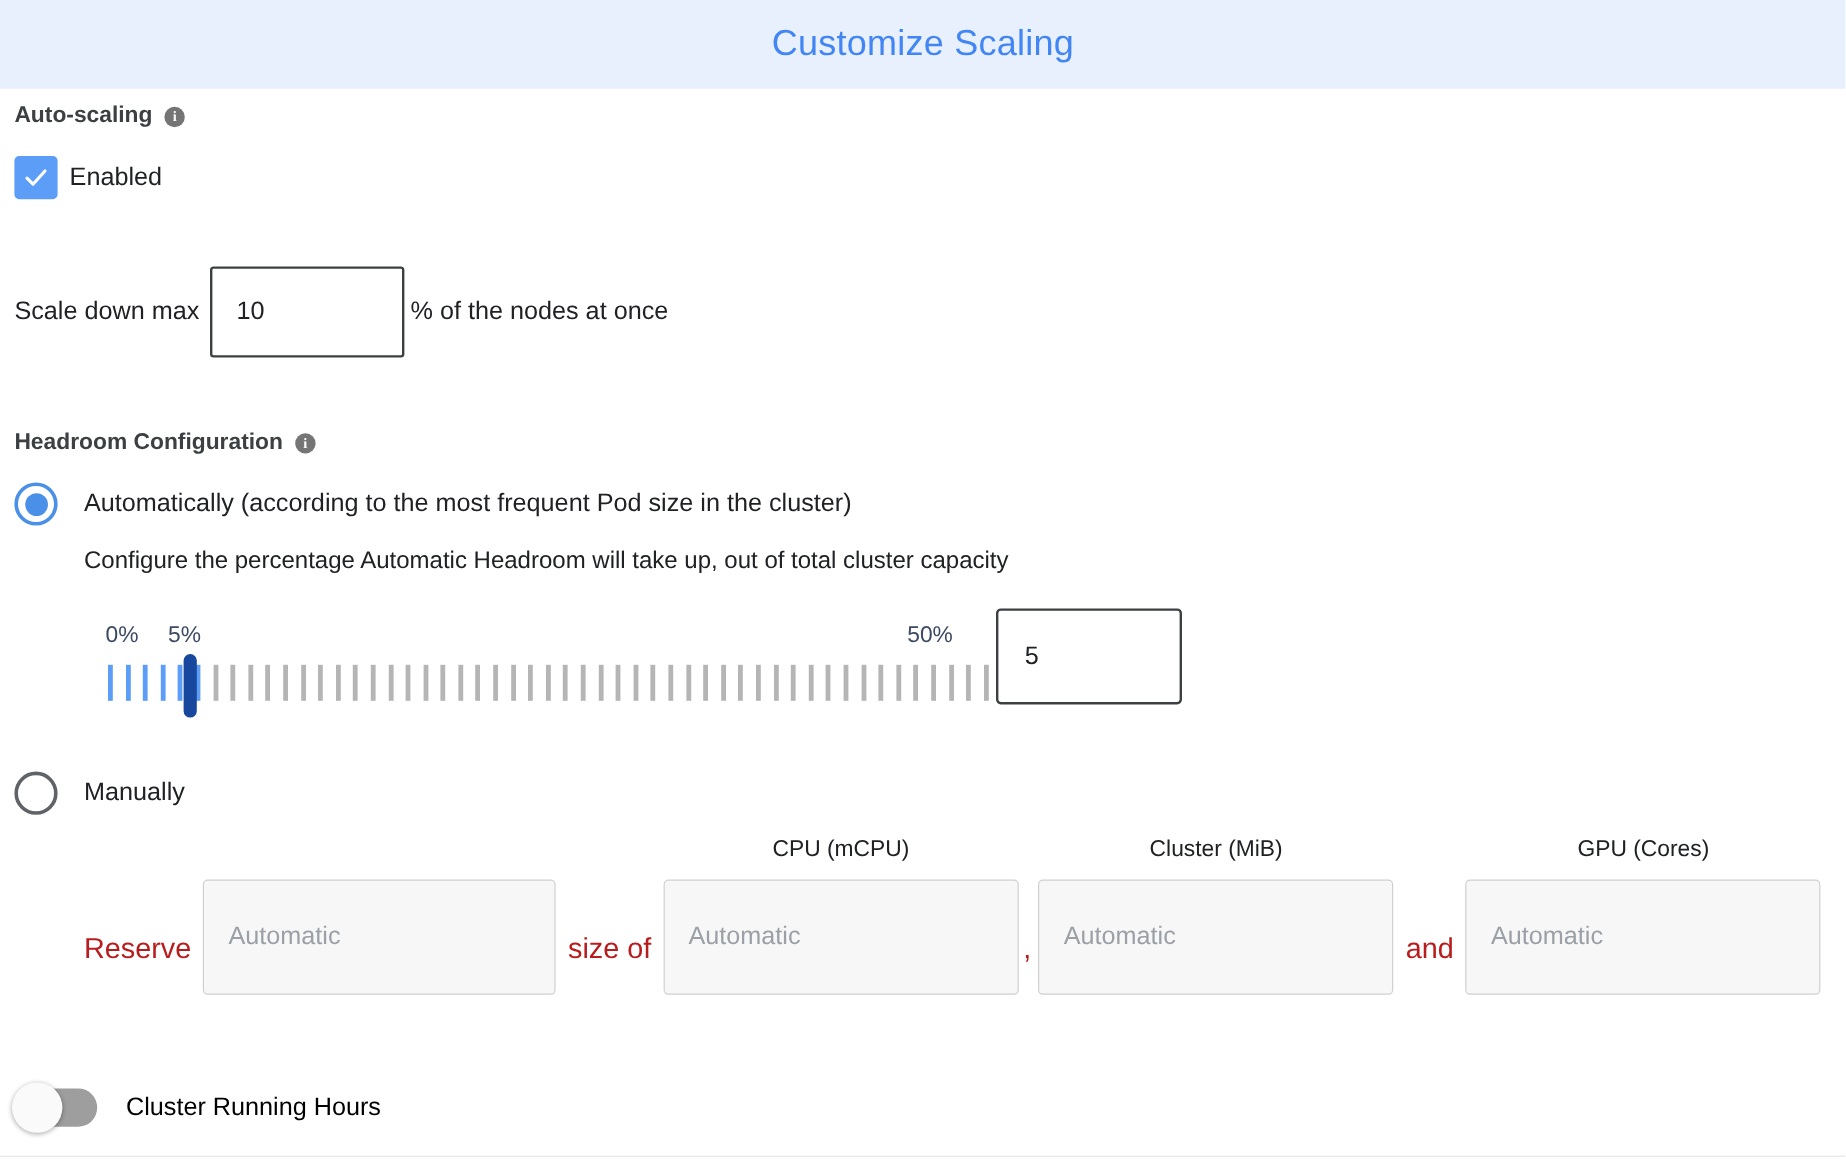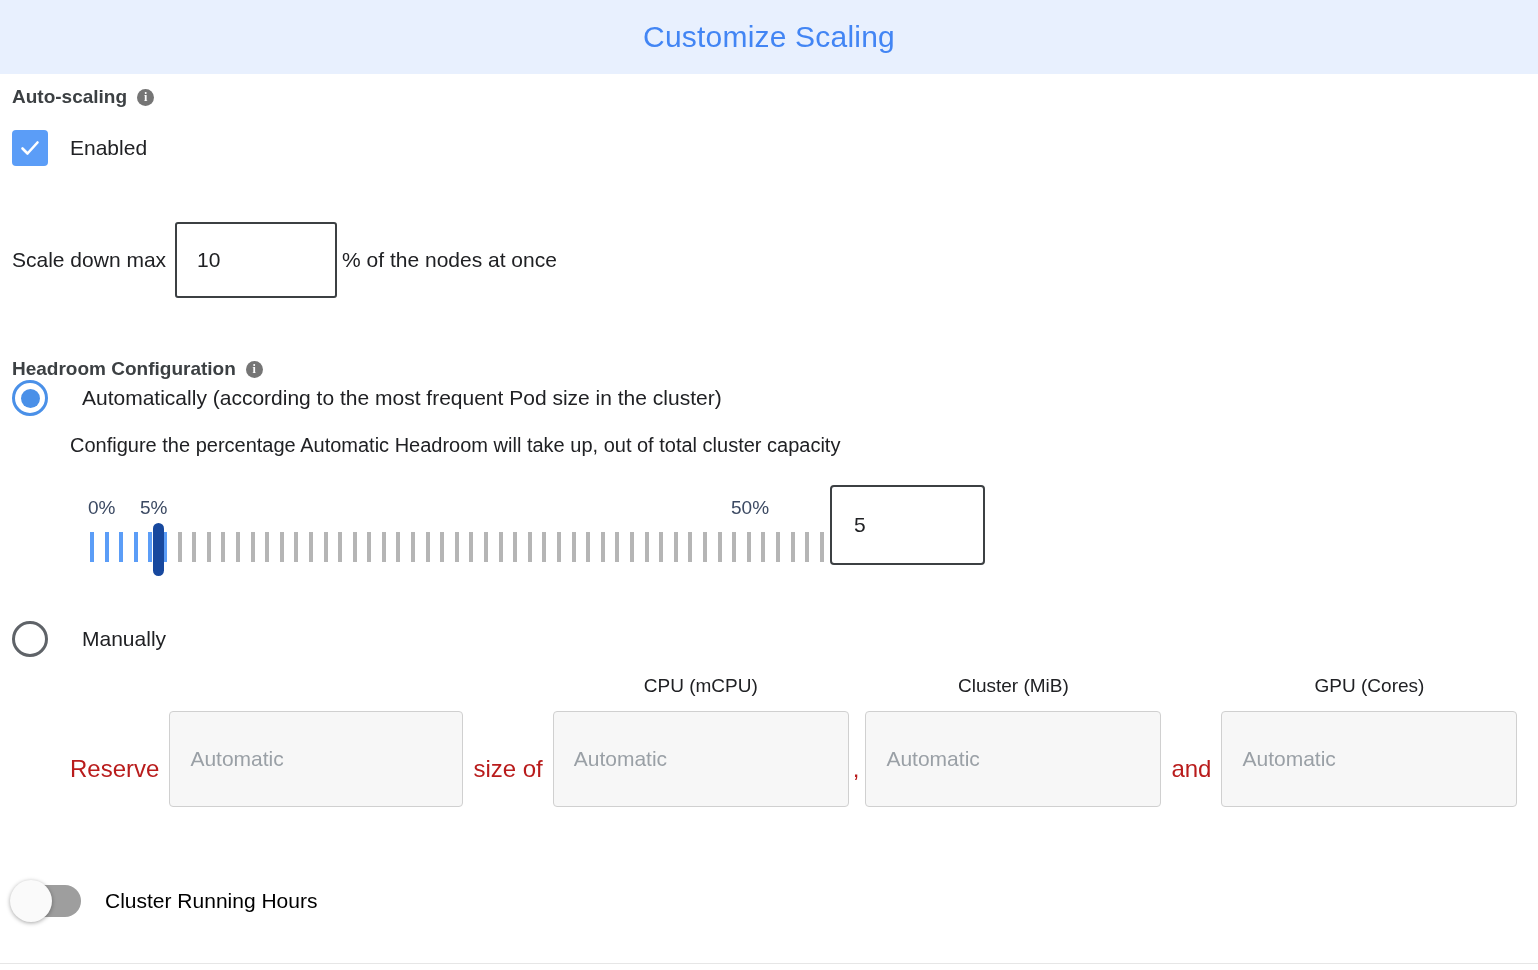--- a/index.html
+++ b/index.html
@@ -58,21 +58,21 @@
     justify-content: center;
     line-height: 1;
     flex: none;
   }
 
   
   .autoscaling-block { margin-top: 12px; }
   .checkbox-row {
     display: flex;
     align-items: center;
-    gap: 22px;
+    gap: 10px;
     margin-top: 22px;
   }
   .checkbox {
     width: 36px;
     height: 36px;
     border-radius: 4px;
     background: #5b9df7;
     display: flex;
     align-items: center;
     justify-content: center;
@@ -108,21 +108,22 @@
     font-size: 21px;
     color: #202124;
   }
   .scaledown-suffix { padding-left: 5px; }
 
   
   .headroom-block { margin-top: 60px; }
   .radio-row {
     display: flex;
     align-items: center;
-    gap: 34px;
+    gap: 22px;
+    margin-top: 22px;
   }
   .radio {
     width: 36px;
     height: 36px;
     border-radius: 50%;
     box-sizing: border-box;
     flex: none;
     display: flex;
     align-items: center;
     justify-content: center;
@@ -158,21 +159,21 @@
     width: 740px;
   }
   .tick-label {
     position: absolute;
     font-size: 19px;
     color: #3c4a63;
     top: 0;
   }
   .tick-label.min  { left: 10px; }
   .tick-label.cur  { left: 62px; }
-  .tick-label.max  { left: 653px; }
+  .tick-label.max  { left: 678px; }
   .slider-track {
     position: relative;
     margin-left: 66px;
     width: 740px;
     height: 46px;
   }
   .ticks {
     position: absolute;
     left: 12px;
     top: 9px;

